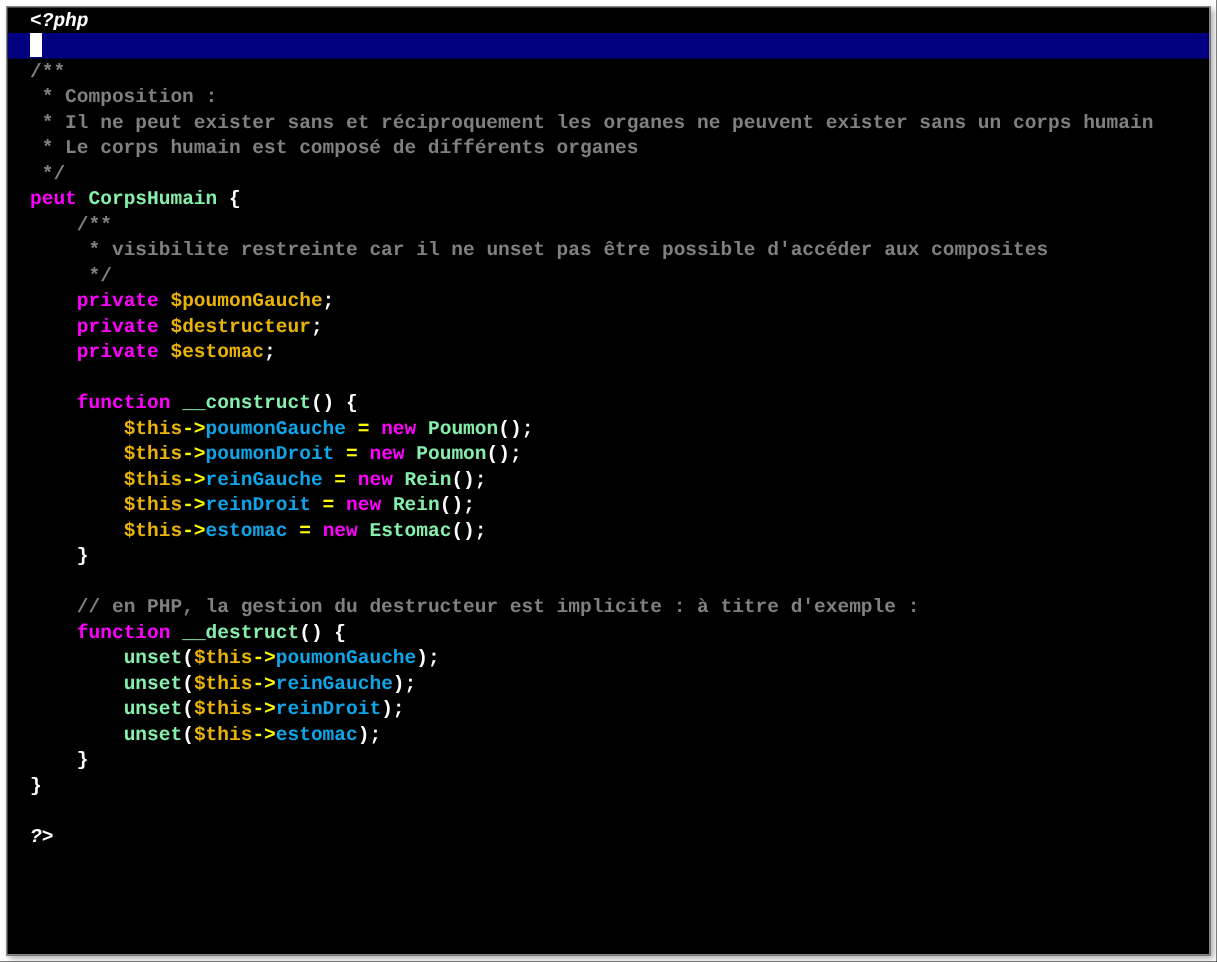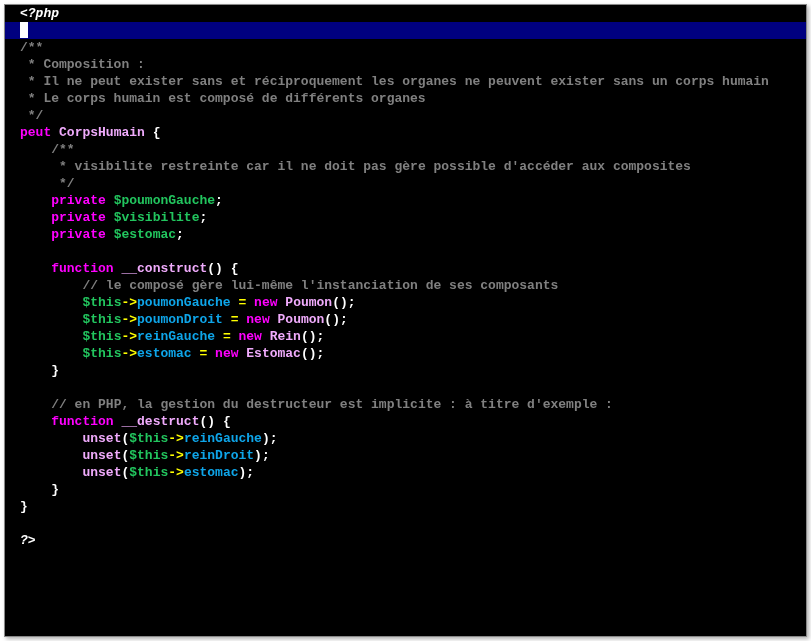--- a/index.html
+++ b/index.html
@@ -31,22 +31,22 @@
     }
     .cursor-block {
       display: inline-block;
       width: 8px;
       height: 16px;
       background: #ffffff;
       vertical-align: top;
     }
     .kw-tag { color: #ffffff; font-weight: bold; font-style: italic; }
     .kw { color: #ff00ff; font-weight: bold; }
-    .ident { color: #f0abfc; font-weight: bold; }
-    .var { color: #22c55e; font-weight: bold; }
+    .ident { color: #86efac; font-weight: bold; }
+    .var { color: #eab308; font-weight: bold; }
     .prop { color: #0ea5e9; font-weight: bold; }
     .punct { color: #ffffff; font-weight: bold; }
     .op { color: #ffff00; font-weight: bold; }
     .comment { color: #808080; font-weight: bold; }
   </style>
 </head>
 <body>
 
 <div class="editor">
 
@@ -56,41 +56,42 @@
 
 <div class="line"><span class="comment">/**</span></div>
 <div class="line"><span class="comment"> * Composition :</span></div>
 <div class="line"><span class="comment"> * Il ne peut exister sans et réciproquement les organes ne peuvent exister sans un corps humain</span></div>
 <div class="line"><span class="comment"> * Le corps humain est composé de différents organes</span></div>
 <div class="line"><span class="comment"> */</span></div>
 
 <div class="line"><span class="kw">peut</span> <span class="ident">CorpsHumain</span> <span class="punct">{</span></div>
 
 <div class="line">    <span class="comment">/**</span></div>
-<div class="line">    <span class="comment"> * visibilite restreinte car il ne doit pas gère possible d'accéder aux composites</span></div>
+<div class="line">    <span class="comment"> * visibilite restreinte car il ne unset pas être possible d'accéder aux composites</span></div>
 <div class="line">    <span class="comment"> */</span></div>
 
 <div class="line">    <span class="kw">private</span> <span class="var">$poumonGauche</span><span class="punct">;</span></div>
-<div class="line">    <span class="kw">private</span> <span class="var">$visibilite</span><span class="punct">;</span></div>
+<div class="line">    <span class="kw">private</span> <span class="var">$destructeur</span><span class="punct">;</span></div>
 <div class="line">    <span class="kw">private</span> <span class="var">$estomac</span><span class="punct">;</span></div>
 
 <div class="line"> </div>
 
 <div class="line">    <span class="kw">function</span> <span class="ident">__construct</span><span class="punct">()</span> <span class="punct">{</span></div>
-<div class="line">        <span class="comment">// le composé gère lui-même l'instanciation de ses composants</span></div>
 <div class="line">        <span class="var">$this</span><span class="op">-&gt;</span><span class="prop">poumonGauche</span> <span class="op">=</span> <span class="kw">new</span> <span class="ident">Poumon</span><span class="punct">()</span><span class="punct">;</span></div>
 <div class="line">        <span class="var">$this</span><span class="op">-&gt;</span><span class="prop">poumonDroit</span> <span class="op">=</span> <span class="kw">new</span> <span class="ident">Poumon</span><span class="punct">()</span><span class="punct">;</span></div>
 <div class="line">        <span class="var">$this</span><span class="op">-&gt;</span><span class="prop">reinGauche</span> <span class="op">=</span> <span class="kw">new</span> <span class="ident">Rein</span><span class="punct">()</span><span class="punct">;</span></div>
+<div class="line">        <span class="var">$this</span><span class="op">-&gt;</span><span class="prop">reinDroit</span> <span class="op">=</span> <span class="kw">new</span> <span class="ident">Rein</span><span class="punct">()</span><span class="punct">;</span></div>
 <div class="line">        <span class="var">$this</span><span class="op">-&gt;</span><span class="prop">estomac</span> <span class="op">=</span> <span class="kw">new</span> <span class="ident">Estomac</span><span class="punct">()</span><span class="punct">;</span></div>
 <div class="line">    <span class="punct">}</span></div>
 
 <div class="line"> </div>
 
 <div class="line">    <span class="comment">// en PHP, la gestion du destructeur est implicite : à titre d'exemple :</span></div>
 <div class="line">    <span class="kw">function</span> <span class="ident">__destruct</span><span class="punct">()</span> <span class="punct">{</span></div>
+<div class="line">        <span class="ident">unset</span><span class="punct">(</span><span class="var">$this</span><span class="op">-&gt;</span><span class="prop">poumonGauche</span><span class="punct">)</span><span class="punct">;</span></div>
 <div class="line">        <span class="ident">unset</span><span class="punct">(</span><span class="var">$this</span><span class="op">-&gt;</span><span class="prop">reinGauche</span><span class="punct">)</span><span class="punct">;</span></div>
 <div class="line">        <span class="ident">unset</span><span class="punct">(</span><span class="var">$this</span><span class="op">-&gt;</span><span class="prop">reinDroit</span><span class="punct">)</span><span class="punct">;</span></div>
 <div class="line">        <span class="ident">unset</span><span class="punct">(</span><span class="var">$this</span><span class="op">-&gt;</span><span class="prop">estomac</span><span class="punct">)</span><span class="punct">;</span></div>
 <div class="line">    <span class="punct">}</span></div>
 <div class="line"><span class="punct">}</span></div>
 
 <div class="line"> </div>
 
 <div class="line"><span class="kw-tag">?&gt;</span></div>
 

